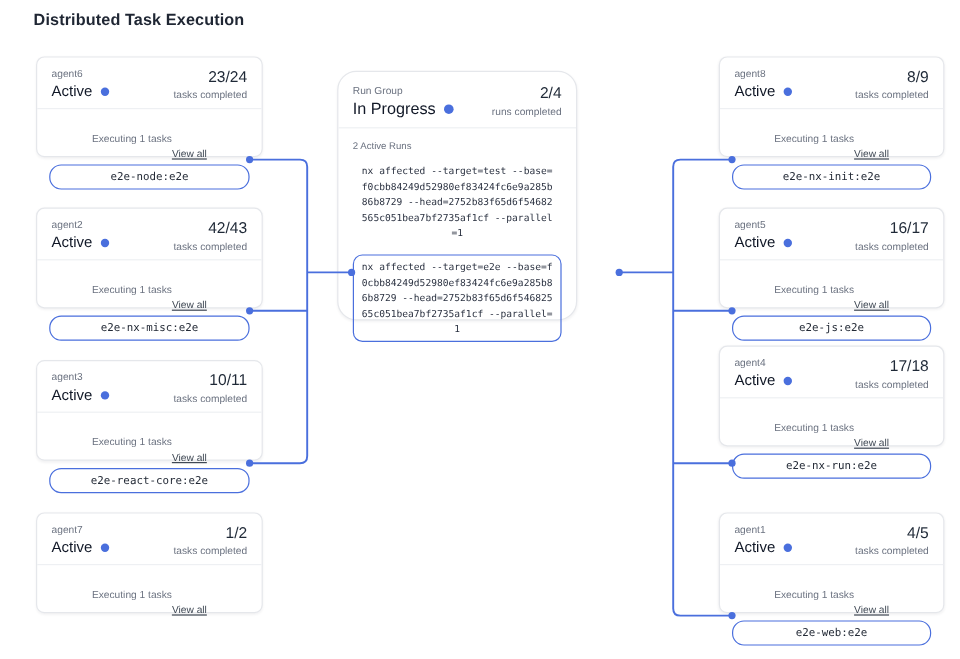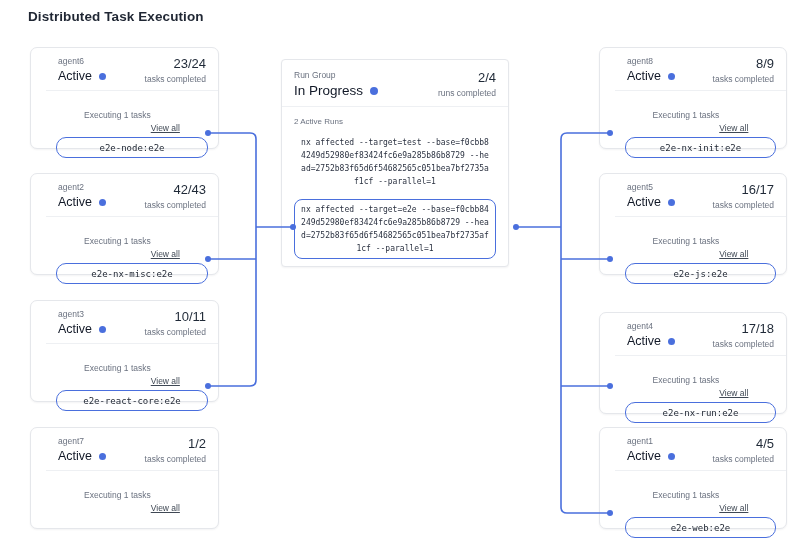--- a/index.html
+++ b/index.html
@@ -7,24 +7,23 @@
   body { font-family:"Liberation Sans", sans-serif; }
   .stage { position:relative; width:800px; height:549px; background:#ffffff; overflow:hidden; }
 
   .page-title {
     position:absolute; left:28px; top:9px;
     font-size:13.5px; font-weight:bold; color:#1f2633; letter-spacing:.1px;
   }
 
   
   .card {
-    position:absolute; width:189px; height:102px;
+    position:absolute; width:189px; height:84px;
     background:#fff; border:1px solid #e5e7eb; border-radius:7px;
     box-shadow:0 1px 2px rgba(16,24,40,.05);
-    padding-left:15px;
   }
   .card-head { display:flex; justify-content:space-between; padding:8px 12px 6px 12px; }
   .agent-name { font-size:8.5px; color:#6b7280; }
   .status-row { display:flex; align-items:center; gap:7px; margin-top:3px; }
   .status-text { font-size:12.5px; color:#111827; }
   .dot { width:8px; height:8px; border-radius:50%; background:#4a6fdd; }
   .dot.sm { width:7px; height:7px; }
   .head-right { text-align:right; }
   .count { font-size:13px; color:#1f2937; }
   .count-label { font-size:8.5px; color:#6b7280; margin-top:3px; }
@@ -35,22 +34,22 @@
   .view-all { font-size:8.5px; color:#3f4854; text-decoration:underline; cursor:pointer;margin-top:26px; }
   .task-chip {
     margin-top:4px; height:21px; display:flex; align-items:center; justify-content:center;
     border:1.5px solid #4a6fdd; border-radius:10px;
     font-family:"DejaVu Sans Mono", monospace; font-size:9px; color:#232a36;
   }
   .task-chip.plain { border-color:transparent; }
 
   
   .run-card {
-    position:absolute; left:281px; top:59px; width:228px; height:208px;
-    background:#fff; border:1px solid #e5e7eb; border-radius:4px;
+    position:absolute; left:281px; top:59px; width:200px; height:208px;
+    background:#fff; border:1px solid #e5e7eb; border-radius:16px;
     box-shadow:0 1px 2px rgba(16,24,40,.05);
   }
   .run-head { display:flex; justify-content:space-between; padding:10px 12px 8px 12px; }
   .run-label { font-size:8.5px; color:#6b7280; }
   .run-status { font-size:13.5px; color:#111827; }
   .active-runs { font-size:8px; color:#6b7280; padding:10px 12px 0 12px; }
   .cmd {
     margin:6px 12px 0 12px; padding:3px 6px;
     font-family:"DejaVu Sans Mono", monospace; font-size:8px; line-height:13px;
     color:#2a3140; text-align:center; word-break:break-all;
@@ -224,21 +223,21 @@
     <div class="card-divider"></div>
     <div class="card-tasks">
       <div class="tasks-row">
         <span class="executing">Executing 1 tasks</span>
         <span class="view-all">View all</span>
       </div>
       <div class="task-chip">e2e-js:e2e</div>
     </div>
   </div>
 
-  <div class="card" style="left:599px;top:312px;width:188px">
+  <div class="card" style="left:599px;top:288px;width:188px">
     <div class="card-head">
       <div>
         <div class="agent-name">agent4</div>
         <div class="status-row">
           <span class="status-text">Active</span>
           <span class="dot sm"></span>
         </div>
       </div>
       <div class="head-right">
         <div class="count">17/18</div>

